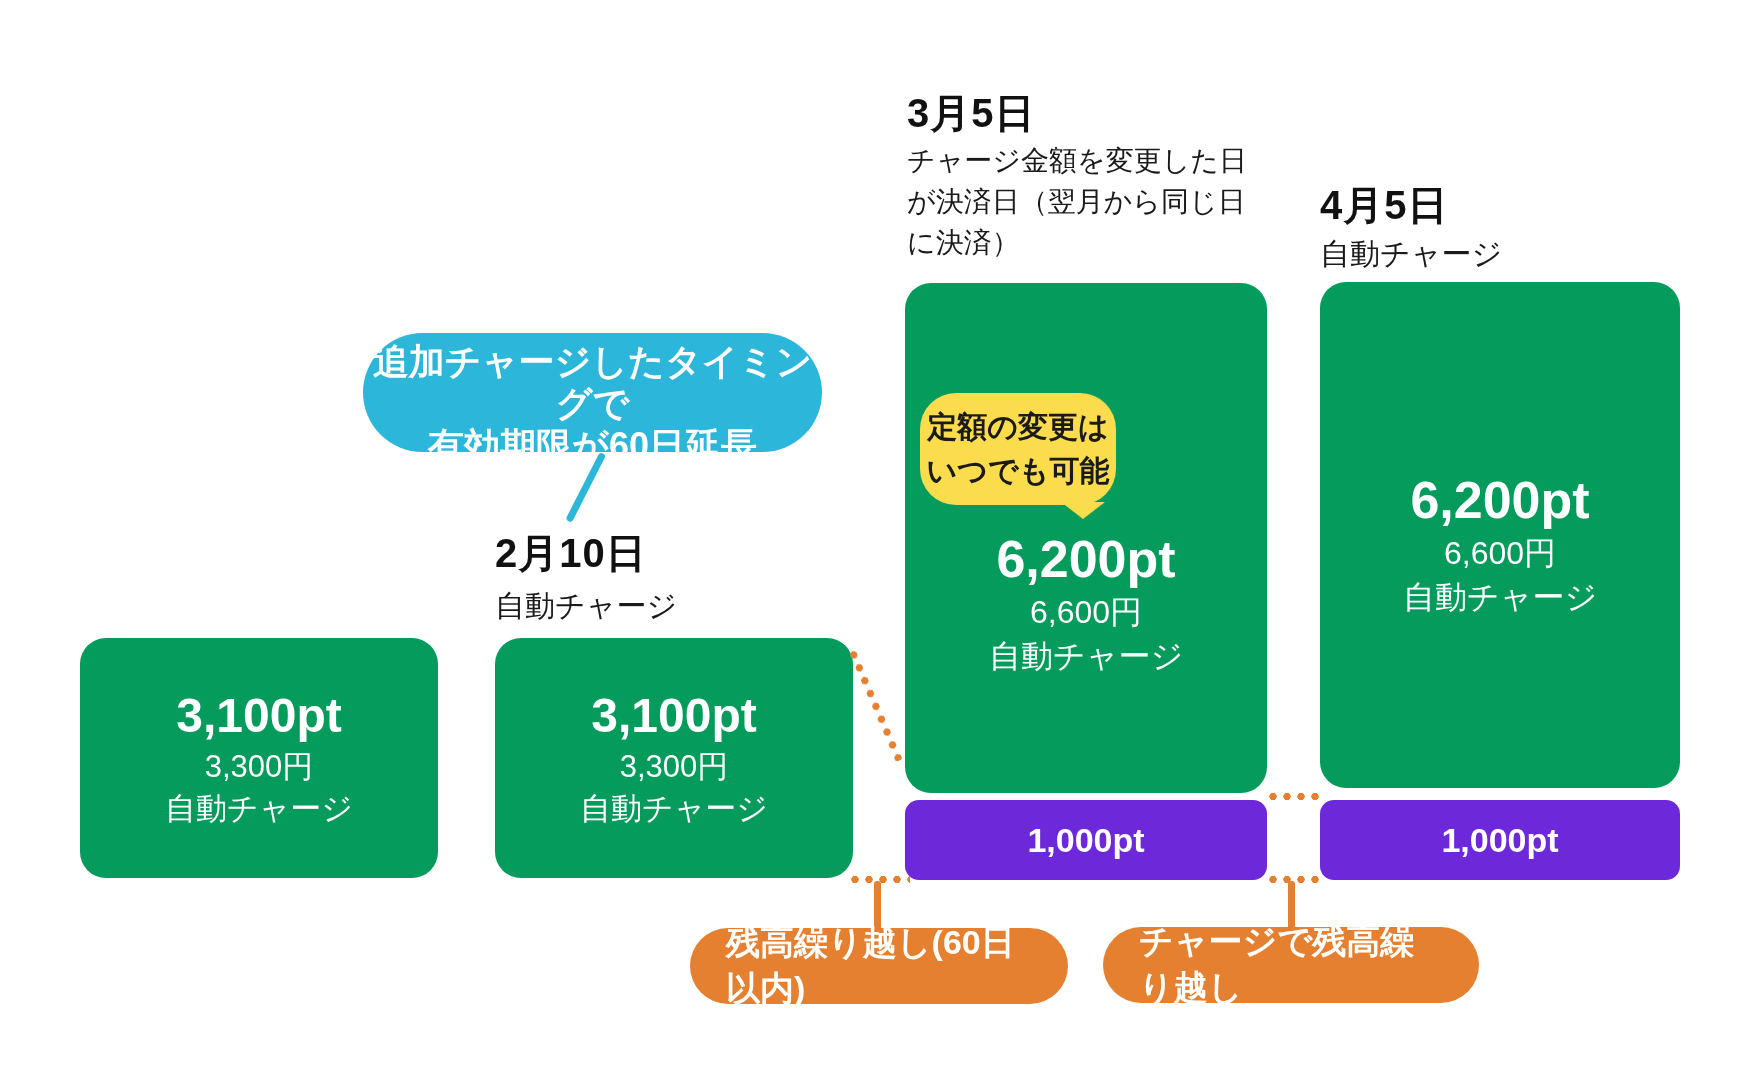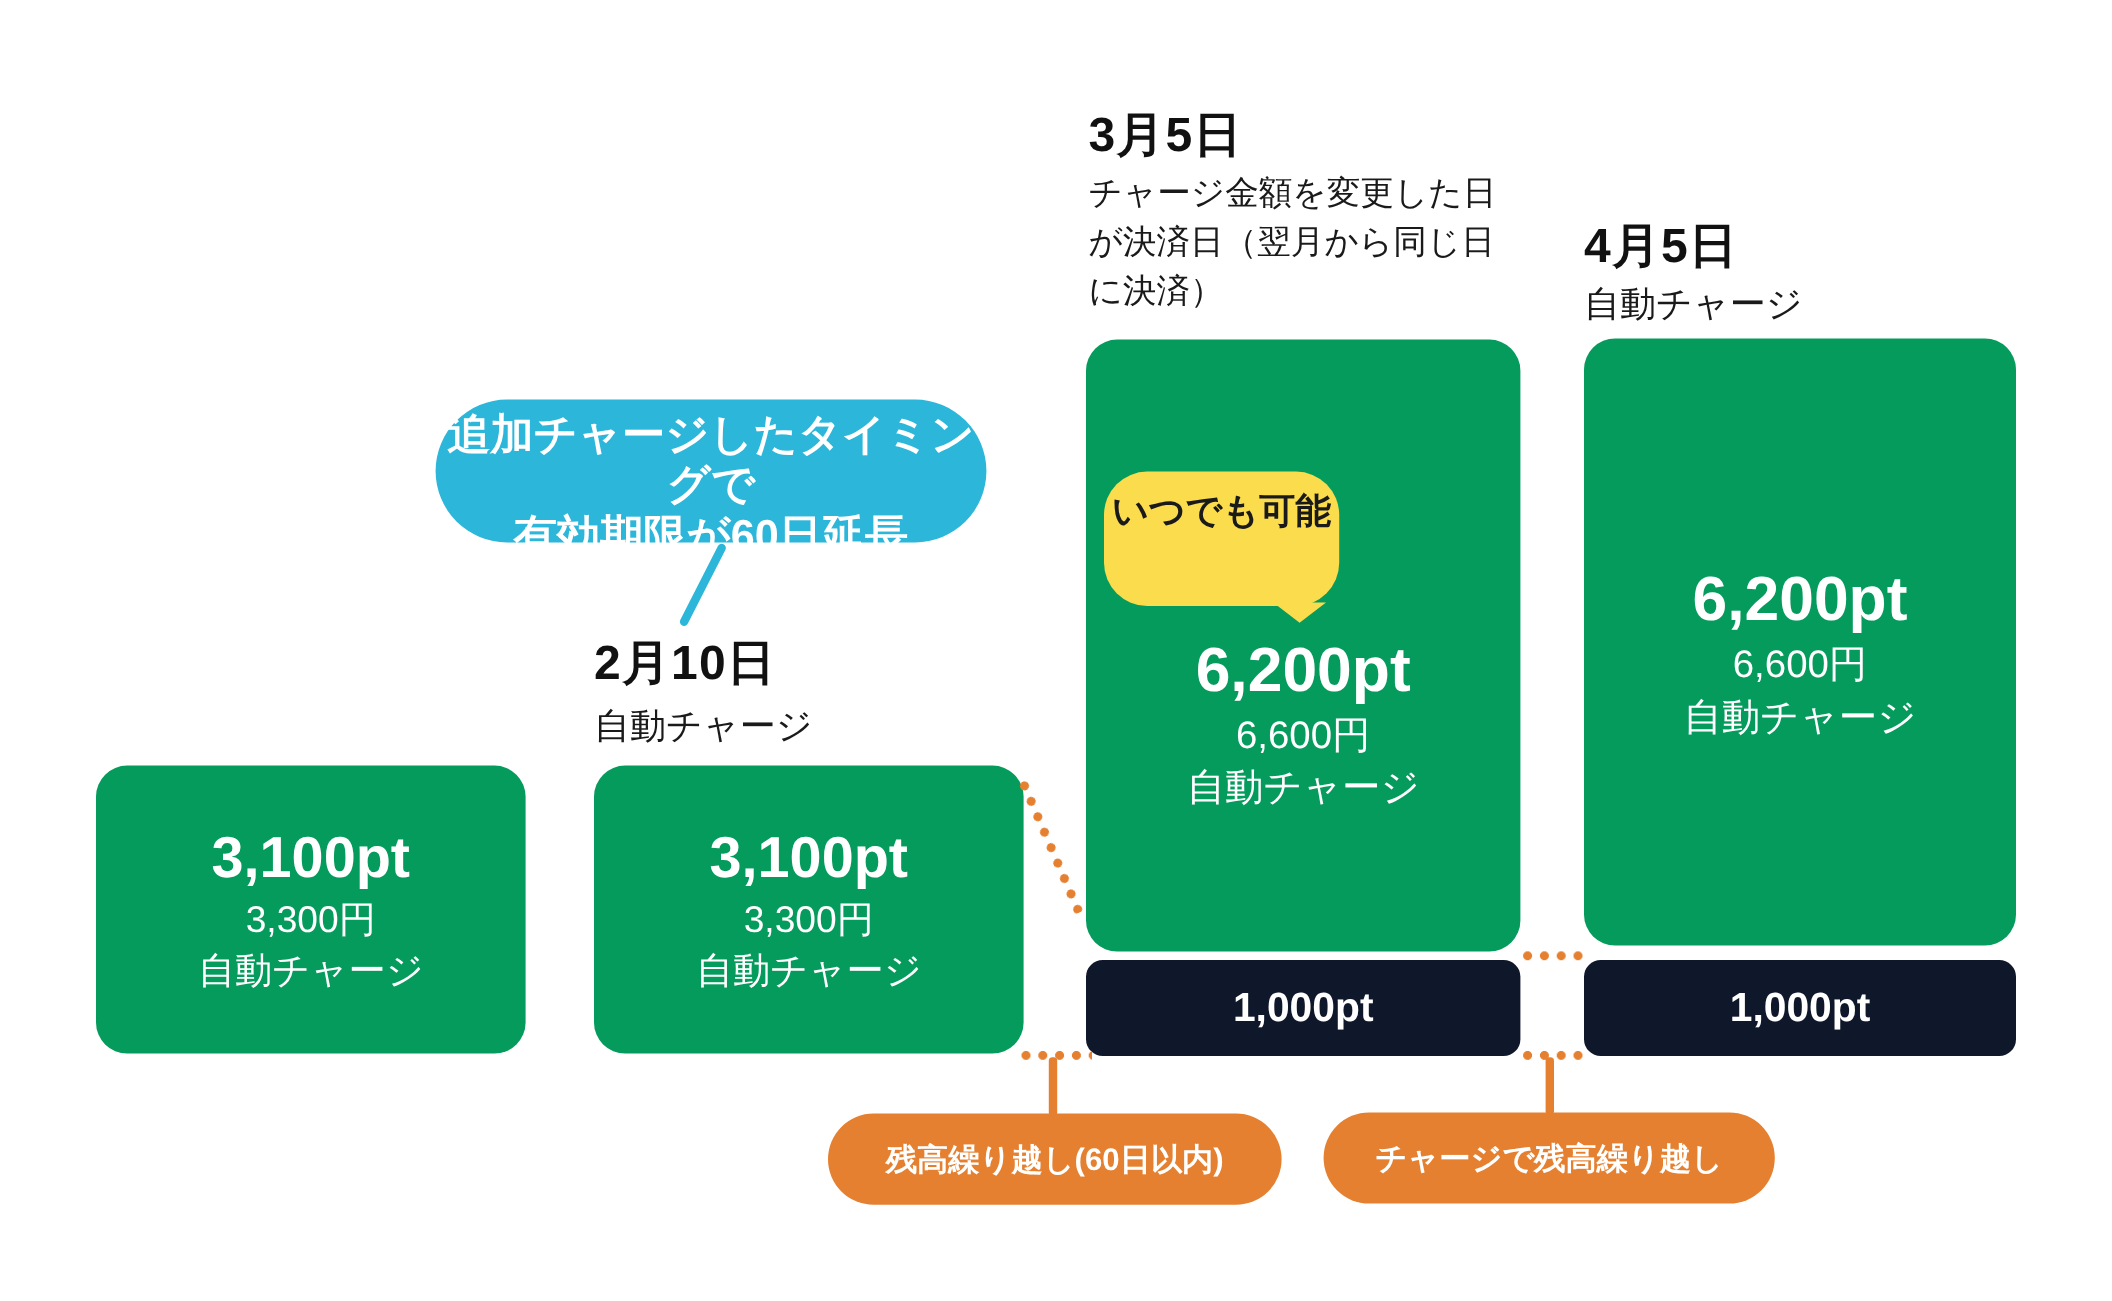--- a/index.html
+++ b/index.html
@@ -36,21 +36,21 @@
   .pt    { font-size:48px; font-weight:bold; line-height:60px; }
   .yen   { font-size:31px; line-height:42px; }
   .method{ font-size:31px; line-height:42px; }
   #block1 .btext, #block2 .btext { top:48px;text-align:center; }
   #block3 .btext { top:245px; }
   #block4 .btext { top:187px; }
   #block3 .pt, #block4 .pt { font-size:52px; line-height:62px; }
   #block3 .yen, #block4 .yen, #block3 .method, #block4 .method { font-size:32px; line-height:44px; }
   
   .strip {
-    position:absolute; background:#0f172a; border-radius:14px;
+    position:absolute; background:#6d28d9; border-radius:14px;
     color:#ffffff; font-size:34px; font-weight:bold;
     display:flex; align-items:center; justify-content:center;
   }
   #strip3 { left:905px;  top:800px; width:362px; height:80px; }
   #strip4 { left:1320px; top:800px; width:360px; height:80px; }
   
   .bubble-blue {
     position:absolute; left:363px; top:333px; width:459px; height:119px;
     background:#2cb6da; border-radius:60px; color:#ffffff;
     font-size:36px; font-weight:bold; text-align:center;
@@ -82,21 +82,21 @@
   #dots-diag { left:851px; top:644px; width:122px; transform-origin:0 50%; transform:rotate(66.7deg); }
   #dots-b1   { left:848px;  top:875px; width:62px; }
   #dots-r-top{ left:1266px; top:792px; width:56px; }
   #dots-r-bot{ left:1266px; top:875px; width:56px; }
   .conn { position:absolute; width:7px; background:#e58030; border-radius:3px; }
   #conn1 { left:874px;  top:881px; height:49px; }
   #conn2 { left:1288px; top:881px; height:48px; }
   
   .pill {
     position:absolute; height:76px; background:#e58030; border-radius:38px;
-    color:#ffffff; font-size:26px; font-weight:bold;
+    color:#ffffff; font-size:34px; font-weight:bold;
     display:flex; align-items:center; justify-content:center; padding:16px 36px;
   }
   #pill1 { left:690px;  top:928px; width:378px; }
   #pill2 { left:1103px; top:927px; width:376px; }
 </style>
 </head>
 <body>
 
 <div class="card">
 
@@ -148,20 +148,21 @@
 
   <div class="block" id="block4">
     <div class="btext">
       <div class="pt">6,200pt</div>
       <div class="yen">6,600円</div>
       <div class="method">自動チャージ</div>
     </div>
   </div>
 
   <div class="bubble-yellow">
+    <div>定額の変更は</div>
     <div>いつでも可能</div>
   </div>
   <div class="bubble-yellow-tail"></div>
 
   <div class="strip" id="strip3">
     <span>1,000pt</span>
   </div>
   <div class="strip" id="strip4">
     <span>1,000pt</span>
   </div>

